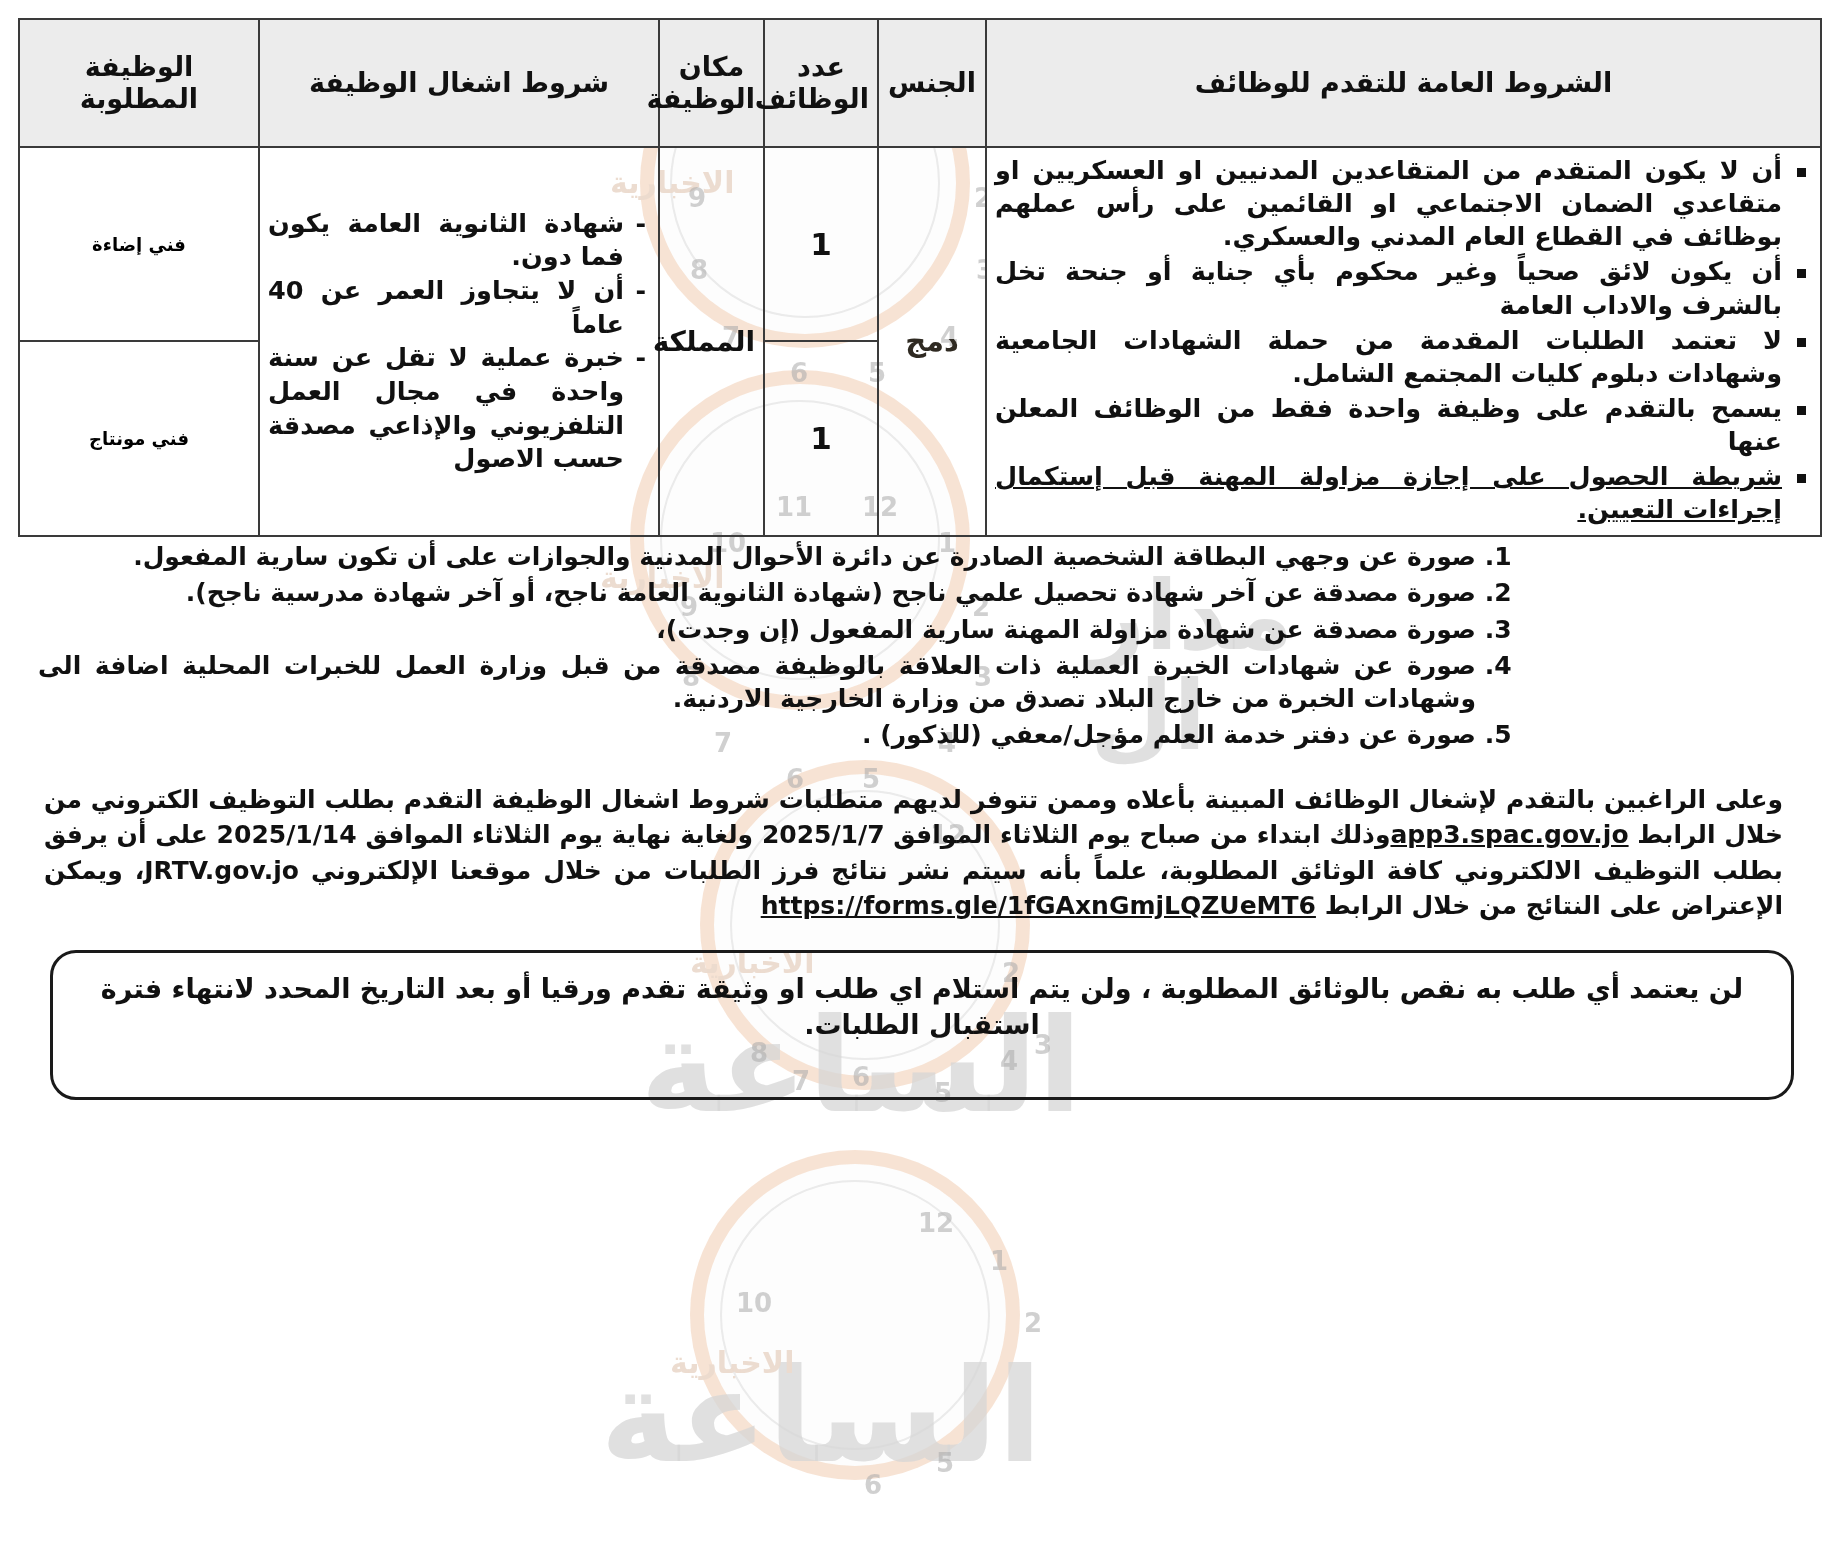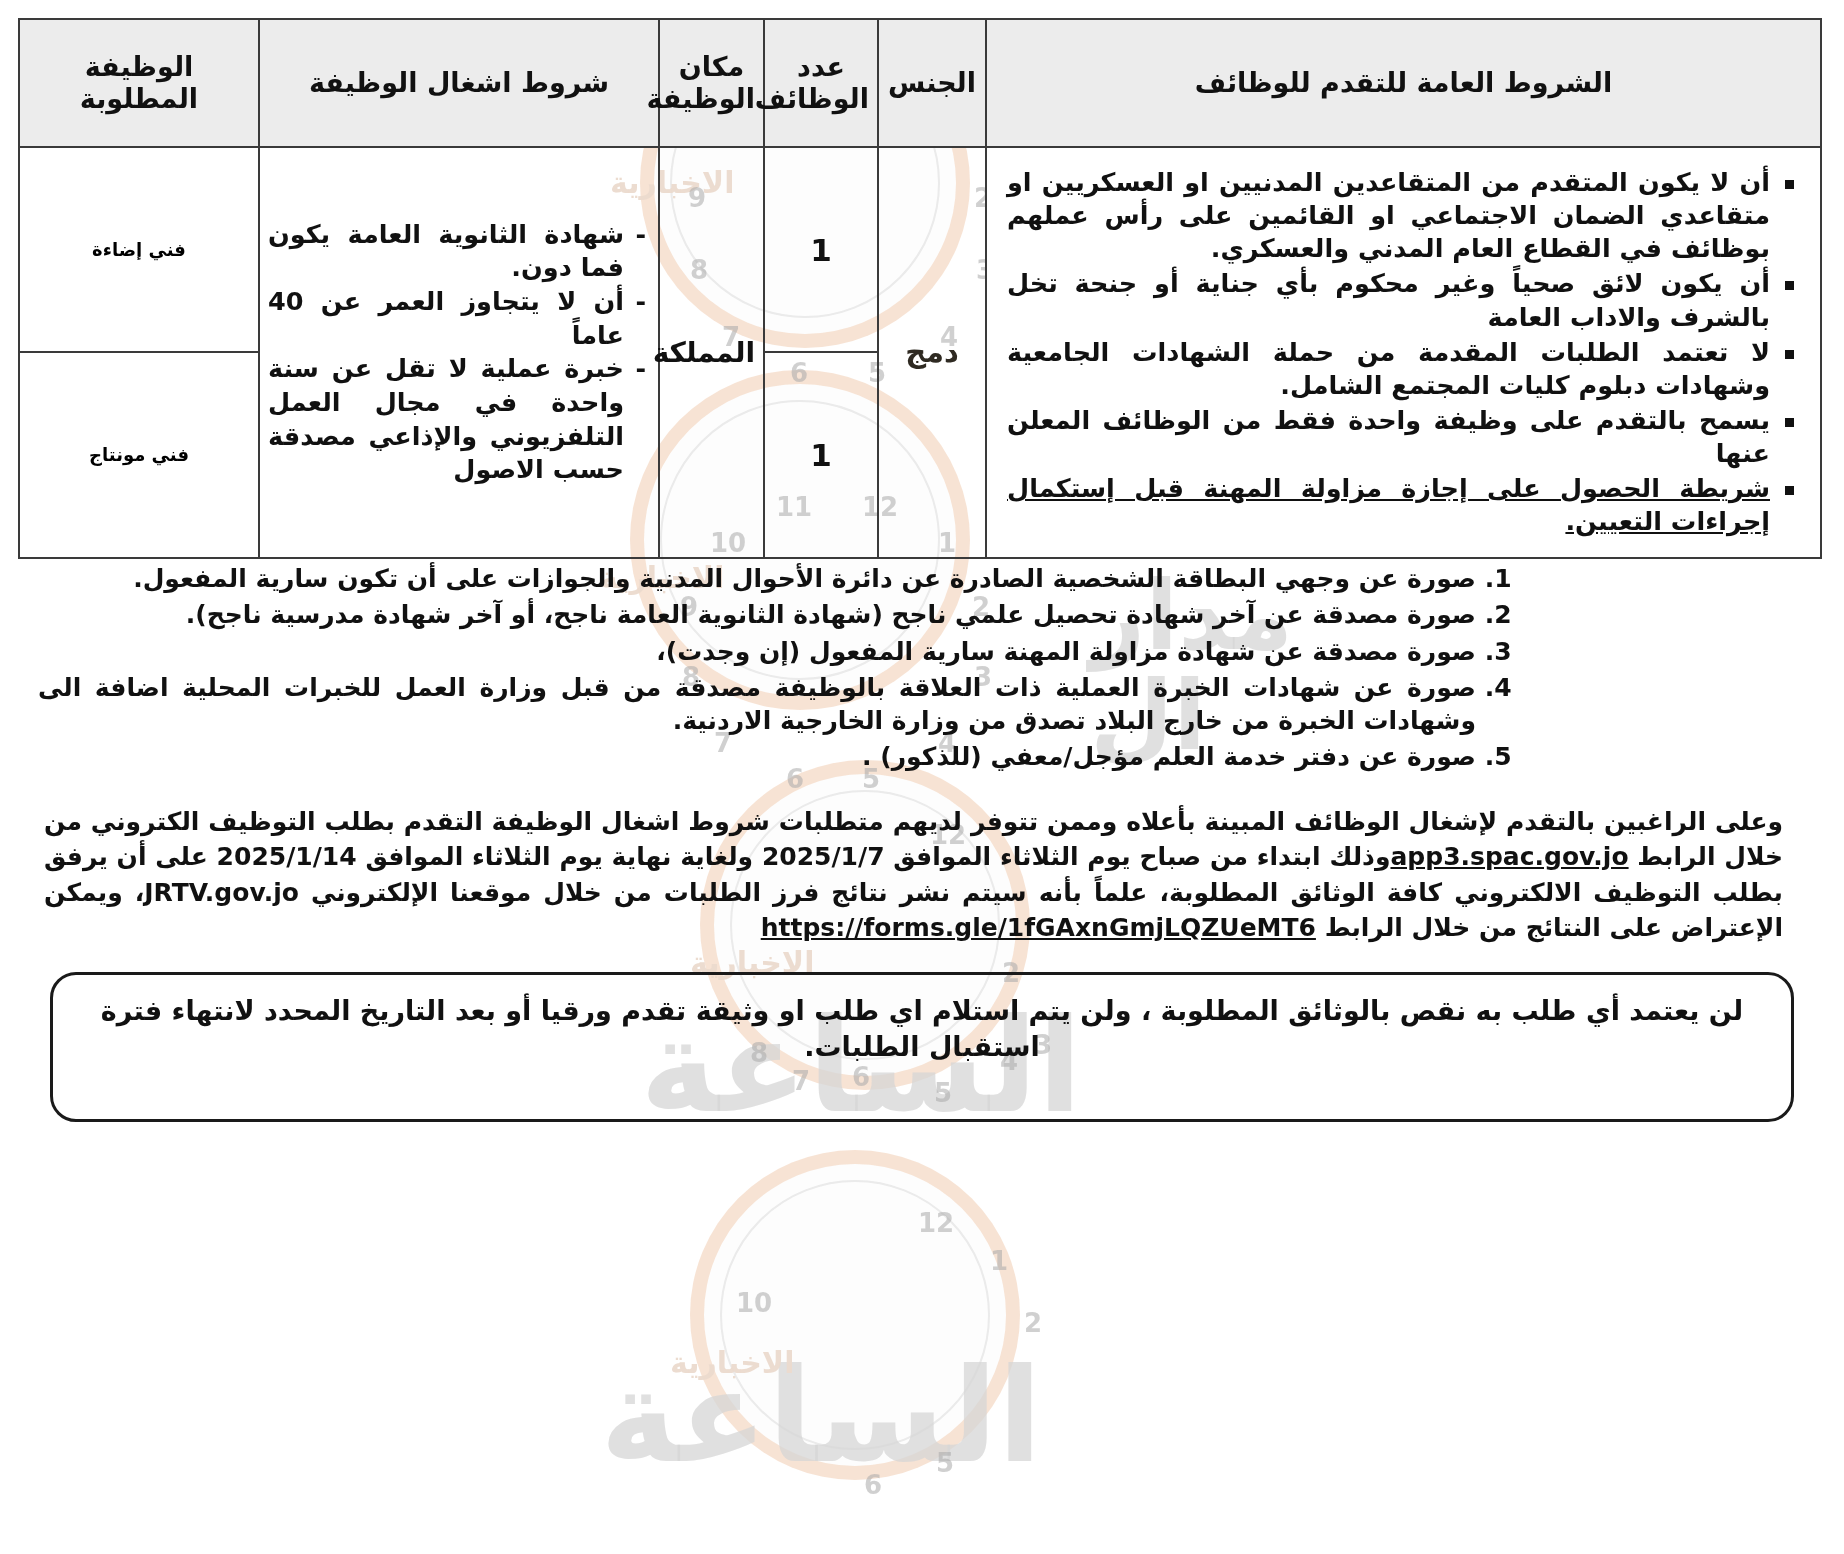--- a/index.html
+++ b/index.html
@@ -95,21 +95,21 @@
   th.c-cond      { width: 400px; }
   th.c-title     { width: 240px; }
 
   td.general-cell {
     vertical-align: top;
     padding: 10px 14px 10px 10px;
     background: #fff;
   }
   ul.gen-list {
     list-style: none;
-    margin: 12px; padding: 0;
+    margin: 0; padding: 0;
   }
   ul.gen-list li {
     position: relative;
     padding-right: 30px;
     margin-bottom: 2px;
     font-size: 25.5px;
     font-weight: bold;
     line-height: 1.30;
     text-align: justify;
     color: #111;

